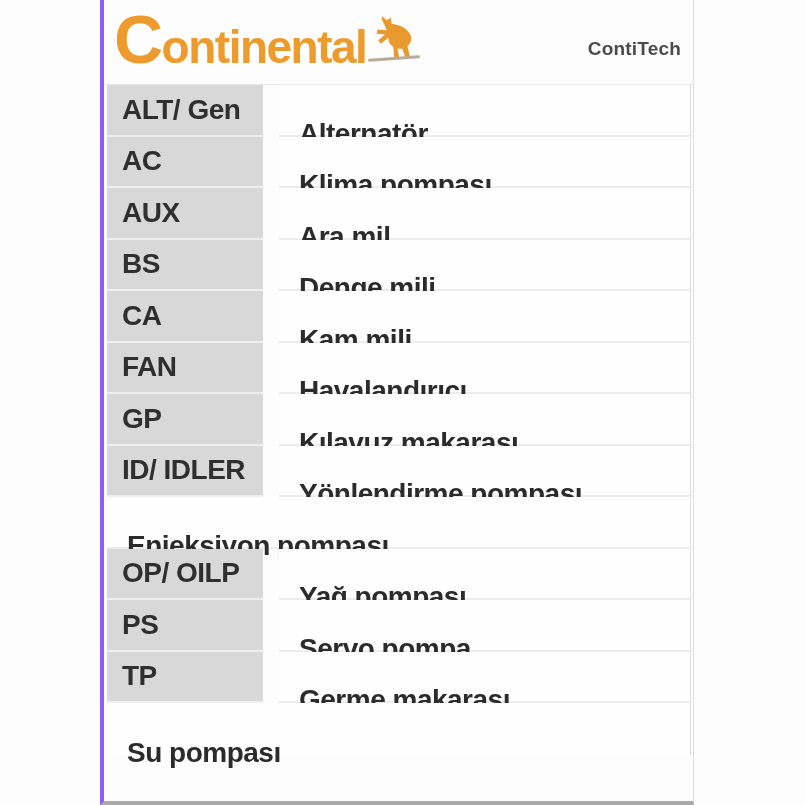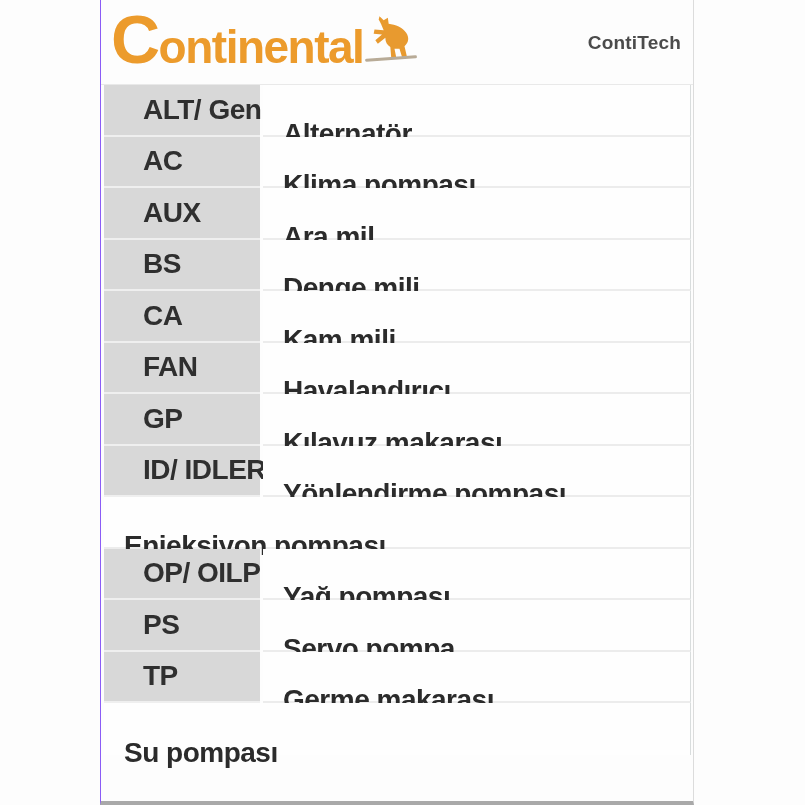--- a/index.html
+++ b/index.html
@@ -4,48 +4,48 @@
 <style>
   html,body{margin:0;padding:0;background:#ffffff;}
   .page{
     position:relative;width:805px;height:805px;overflow:hidden;
     background:#fdfdfd;
     font-family:"Liberation Sans","DejaVu Sans",sans-serif;
   }
   .content{
     position:absolute;left:100px;top:0;width:594px;height:805px;
     box-sizing:border-box;background:#fdfdfd;
-    border-left:1px solid #8b5cf6;border-right:1px solid #dcdcdc;
+    border-left:4px solid #8b5cf6;border-right:1px solid #dcdcdc;
     border-bottom:4px solid #a9a9a9;overflow:hidden;
   }
   .header{position:relative;height:84px;background:#fdfdfd;}
   .logo{position:absolute;left:10px;top:4px;display:flex;align-items:flex-start;}
   .wordmark{
     display:block;font-size:46px;font-weight:bold;letter-spacing:-1.5px;
     color:#ec9b2c;line-height:70px;
   }
   .wordmark::first-letter{font-size:68px;}
   .horse-wrap{position:relative;width:54px;height:62px;margin-left:2px;}
   .horse-wrap svg{position:absolute;left:2px;top:8px;}
   .horse-ground{
     position:absolute;left:0;bottom:6px;width:52px;height:3px;
     background:#b8ab97;transform:rotate(-4deg);border-radius:2px;
   }
   .subbrand{
-    position:absolute;right:12px;top:32px;
+    position:absolute;right:12px;top:38px;
     font-size:19px;font-weight:bold;color:#4b4b4b;letter-spacing:0.2px;
   }
   .table{
     padding:0 2px 0 3px;border-top:1px solid #e9e9e9;
   }
   .row{display:flex;height:51.5px;}
   .abbr-cell{
     width:156px;flex:0 0 156px;background:#d8d8d8;
     display:flex;align-items:center;box-sizing:border-box;
-    padding-left:39px;margin-right:3px;
+    padding-left:15px;margin-right:16px;
     border-bottom:2px solid #efefef;
   }
   .desc-cell{
     flex:1;background:#fefefe;display:flex;align-items:center;
     box-sizing:border-box;padding-left:20px;
     border-bottom:2px solid #ececec;border-right:1px solid #d9dddd;
   }
   .row:last-child .abbr-cell{border-bottom:none;}
   .row:last-child .desc-cell{border-bottom:none;}
   .abbr-cell span{

